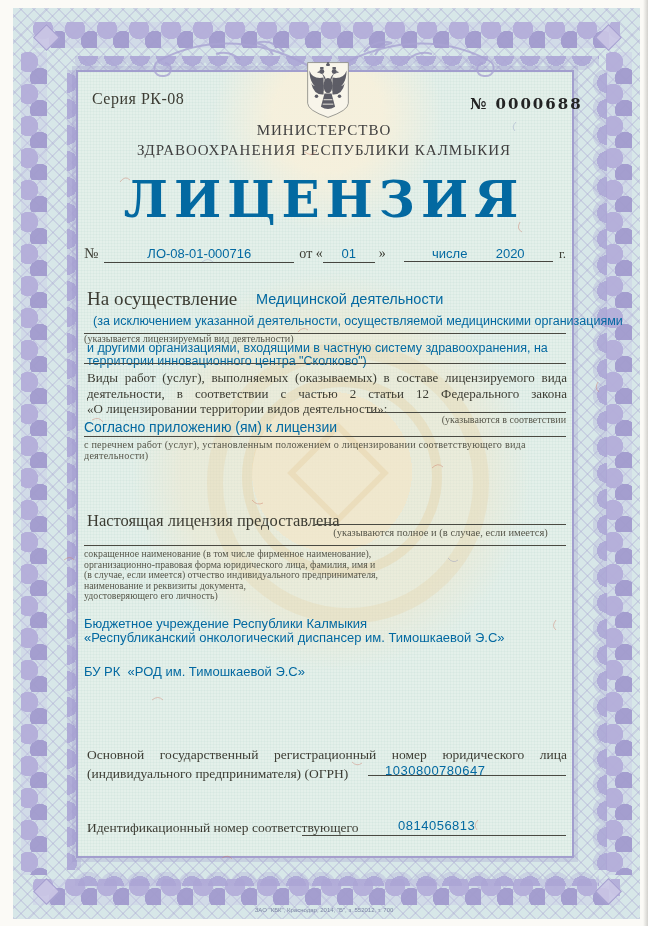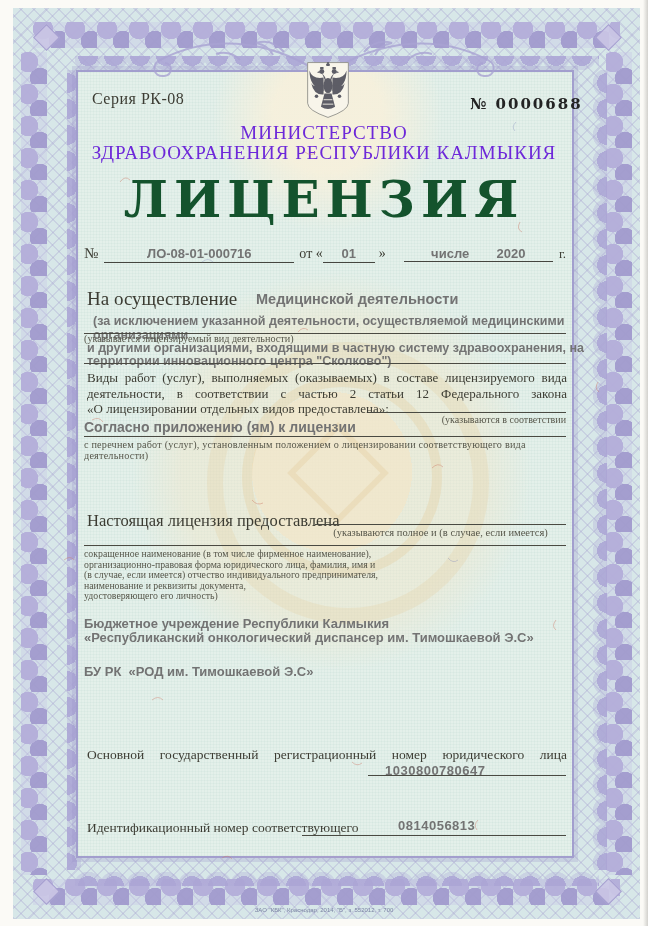--- a/index.html
+++ b/index.html
@@ -54,28 +54,28 @@
       repeating-linear-gradient(90deg, rgba(138,188,172,.08) 0 1px, transparent 1px 3px);}
   .ring{position:absolute;border-radius:50%;}
   .ring1{left:129px;top:270px;width:250px;height:250px;border:16px solid rgba(228,208,164,.30);}
   .ring2{left:164px;top:305px;width:180px;height:180px;border:10px solid rgba(228,208,164,.38);}
   .rdia{position:absolute;left:224px;top:365px;width:60px;height:60px;transform:rotate(45deg);
     border:6px solid rgba(228,208,164,.42);}
 
   
   .abs{position:absolute;}
   .serif{font-family:"Liberation Serif",serif;color:#3c3c33;}
-  .typed{font-family:"Liberation Sans",sans-serif;font-weight:bold;color:#737373;}
+  .typed{font-family:"Liberation Sans",sans-serif;font-weight:normal;color:#0369a1;}
   .hint{font-family:"Liberation Serif",serif;color:#56564a;}
   .center{left:84px;width:482px;text-align:left;}
   .uline{position:absolute;height:1px;background:#4a4a42;}
   .title-wrap{left:0;width:648px;text-align:center;}
   .doc-title{font-family:"DejaVu Serif",serif;font-weight:bold;font-size:50px;
-    letter-spacing:6px;color:#14532d;}
-  .ministry{font-size:19px;letter-spacing:1px;color:#6d28d9;}
+    letter-spacing:6px;color:#0369a1;}
+  .ministry{font-size:15px;letter-spacing:1px;color:#404040;}
   .numline{display:flex;align-items:baseline;font-size:14px;}
   .nl-cell{border-bottom:1.2px solid #45453f;text-align:center;}
   .hintlines div{line-height:10.6px;}
   .just{text-align:justify;text-align-last:justify;}
   .fibers{position:absolute;left:0;top:0;pointer-events:none;}
 </style>
 </head>
 <body>
 
 <div class="page">
@@ -172,21 +172,21 @@
   <div class="abs typed" style="left:93px;top:314px;font-size:12.5px">(за исключением указанной деятельности, осуществляемой медицинскими организациями</div>
   <div class="uline" style="left:84px;top:333px;width:482px"></div>
   <div class="abs hint center" style="top:333px;font-size:10.2px">(указывается лицензируемый вид деятельности)</div>
   <div class="abs typed" style="left:87px;top:341px;font-size:12.5px">и другими организациями, входящими в частную систему здравоохранения, на</div>
   <div class="abs typed" style="left:87px;top:354px;font-size:12.5px">территории инновационного центра "Сколково")</div>
   <div class="uline" style="left:84px;top:363px;width:482px"></div>
 
   <div class="abs serif" style="left:87px;top:370px;width:480px;font-size:13px;line-height:15.5px">
     <div class="just">Виды работ (услуг), выполняемых (оказываемых) в составе лицензируемого вида</div>
     <div class="just">деятельности, в соответствии с частью 2 статьи 12 Федерального закона</div>
-    <div>«О лицензировании отдельных видов предоставлена»:</div>
+    <div>«О лицензировании территории видов деятельности»:</div>
   </div>
   <div class="uline" style="left:368px;top:412px;width:198px"></div>
   <div class="abs hint" style="left:380px;top:414px;width:186px;text-align:right;font-size:10px">(указываются в соответствии</div>
   <div class="abs typed center" style="top:419px;font-size:14px">Согласно приложению (ям) к лицензии</div>
   <div class="uline" style="left:84px;top:436px;width:482px"></div>
   <div class="abs hint center" style="top:439px;font-size:10.2px;letter-spacing:.2px">с перечнем работ (услуг), установленным положением о лицензировании соответствующего вида деятельности)</div>
 
   <div class="abs serif" style="left:87px;top:511px;font-size:16.5px">Настоящая лицензия предоставлена</div>
   <div class="uline" style="left:315px;top:524px;width:251px"></div>
   <div class="abs hint" style="left:315px;top:527px;width:251px;text-align:center;font-size:10.5px">(указываются полное и (в случае, если имеется)</div>
@@ -197,20 +197,21 @@
     <div>организационно-правовая форма юридического лица, фамилия, имя и</div>
     <div>(в случае, если имеется) отчество индивидуального предпринимателя,</div>
     <div>наименование и реквизиты документа,</div>
     <div>удостоверяющего его личность)</div>
   </div>
   <div class="abs typed center" style="top:630px;font-size:13px">«Республиканский онкологический диспансер им. Тимошкаевой Э.С»</div>
   <div class="abs typed center" style="top:664px;font-size:13px;white-space:pre">БУ РК  «РОД им. Тимошкаевой Э.С»</div>
 
   <div class="abs serif" style="left:87px;top:745px;width:480px;font-size:13.5px;line-height:19px">
     <div class="just">Основной государственный регистрационный номер юридического лица</div>
+    <div>(индивидуального предпринимателя) (ОГРН)</div>
   </div>
   <div class="abs typed" style="left:385px;top:763px;font-size:13px;letter-spacing:.5px">1030800780647</div>
   <div class="uline" style="left:368px;top:775px;width:198px"></div>
 
   <div class="abs serif" style="left:87px;top:820px;font-size:13.5px">Идентификационный номер соответствующего</div>
   <div class="abs typed" style="left:398px;top:818px;font-size:13px;letter-spacing:.5px">0814056813</div>
   <div class="uline" style="left:302px;top:835px;width:264px"></div>
 
   <div class="abs" style="left:0;top:907px;width:648px;text-align:center;font-size:6px;color:#7b84a3;font-family:'Liberation Sans',sans-serif">ЗАО "КБК", Краснодар, 2014, "Б", з. 552012, т. 700</div>
 

